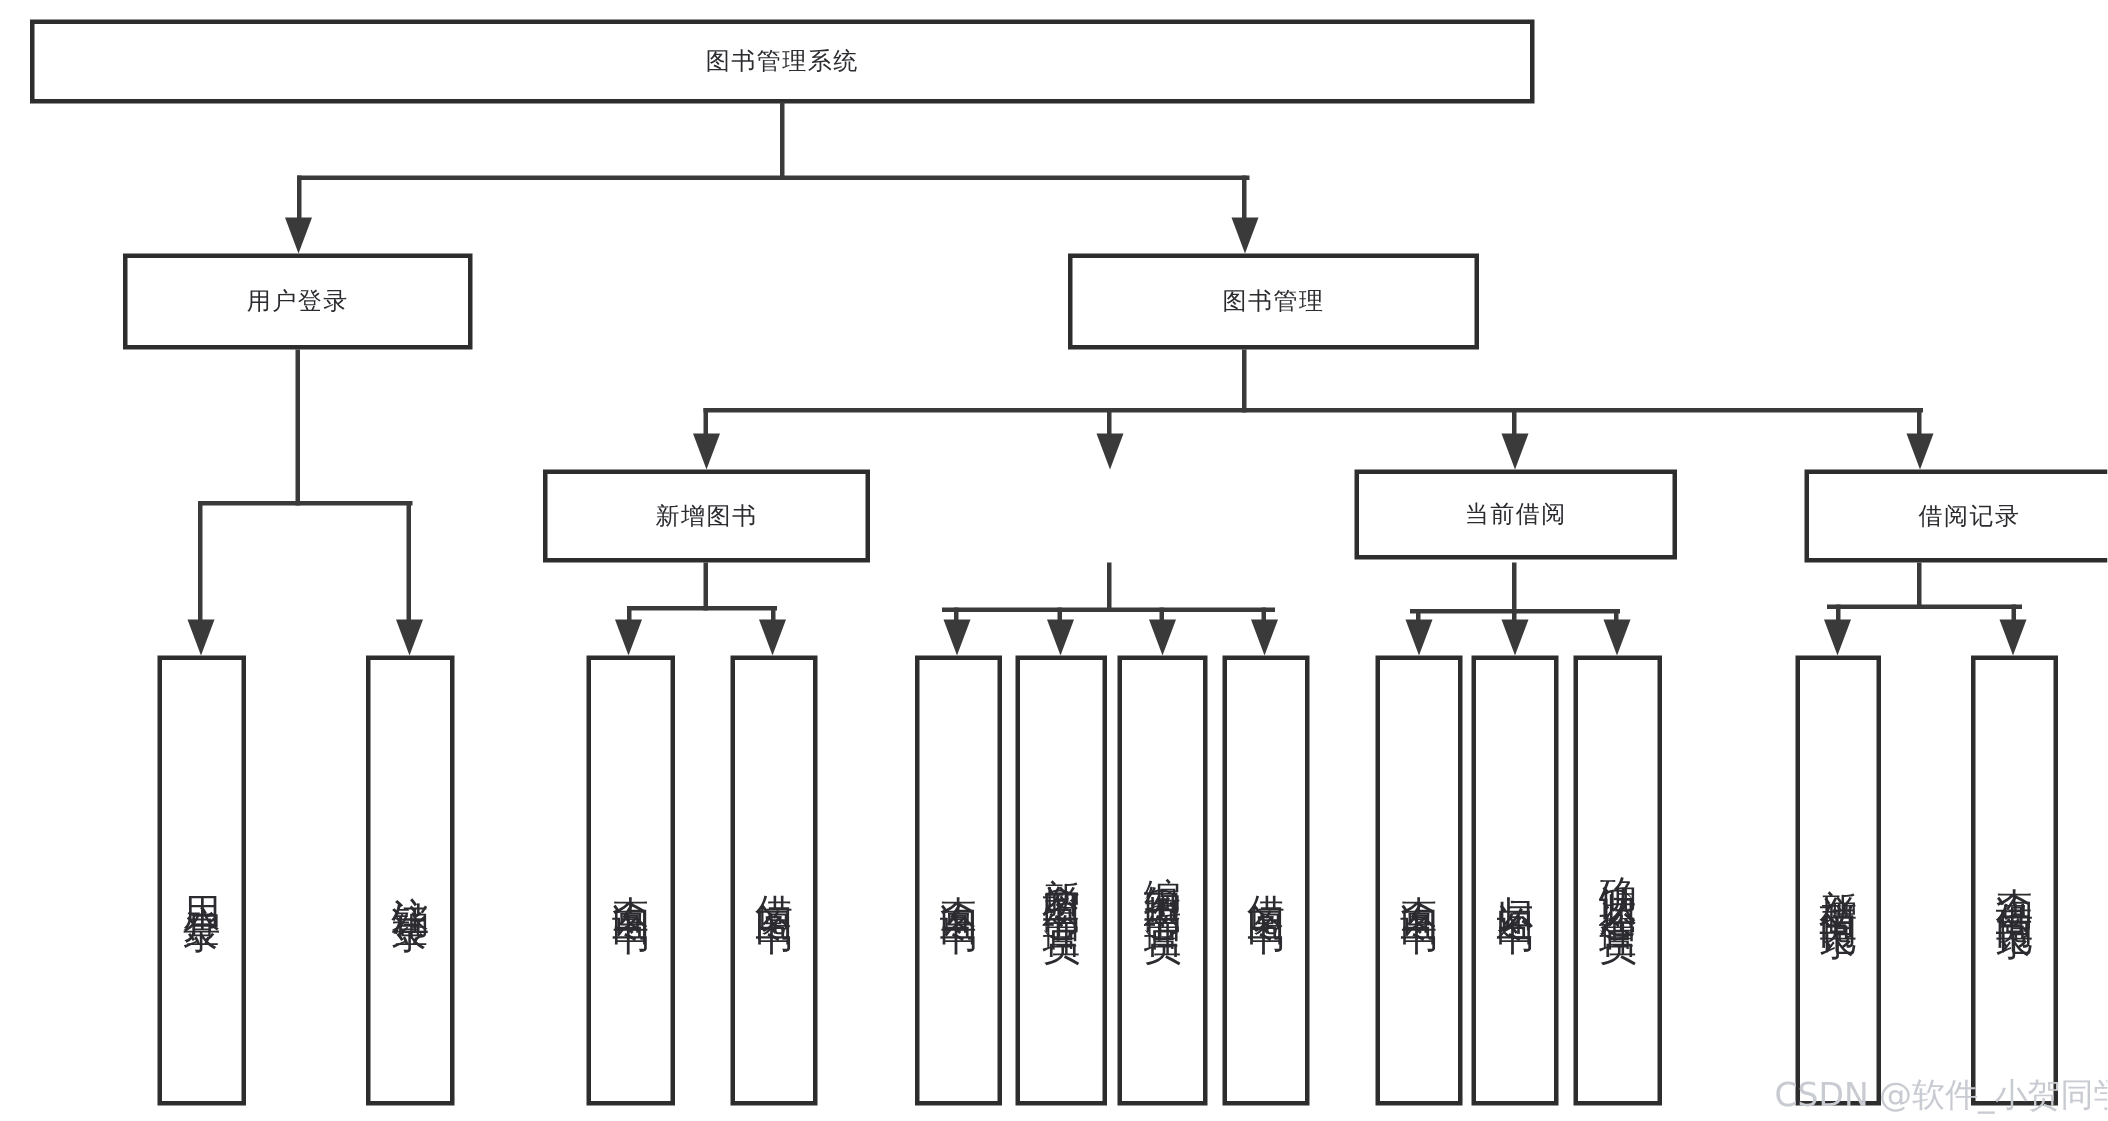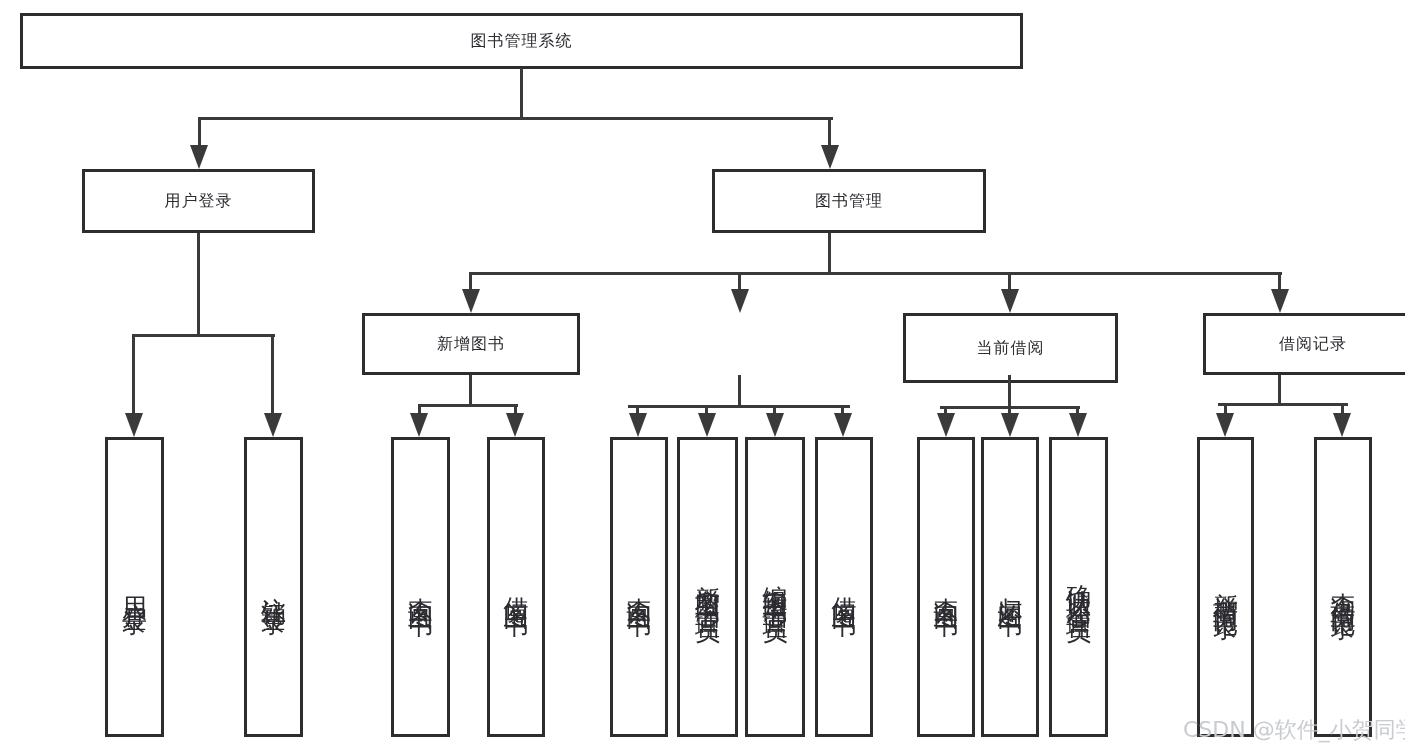--- a/index.html
+++ b/index.html
@@ -62,21 +62,21 @@
   <div class="box hbox" style="left:82px; top:169px; width:233px; height:64px;">
     <span>用户登录</span>
   </div>
   <div class="box hbox" style="left:712px; top:169px; width:274px; height:64px;">
     <span>图书管理</span>
   </div>
 
   <div class="box hbox" style="left:362px; top:313px; width:218px; height:62px;">
     <span>新增图书</span>
   </div>
-  <div class="box hbox" style="left:903px; top:313px; width:215px; height:70px;">
+  <div class="box hbox" style="left:903px; top:313px; width:215px; height:60px;">
     <span>当前借阅</span>
   </div>
   <div class="box hbox" style="left:1203px; top:313px; width:220px; height:62px;">
     <span>借阅记录</span>
   </div>
 
   <div class="box leaf" style="left:105px; width:59px;">
     <span class="vtext">用户登录</span>
   </div>
   <div class="box leaf" style="left:244px; width:59px;">

